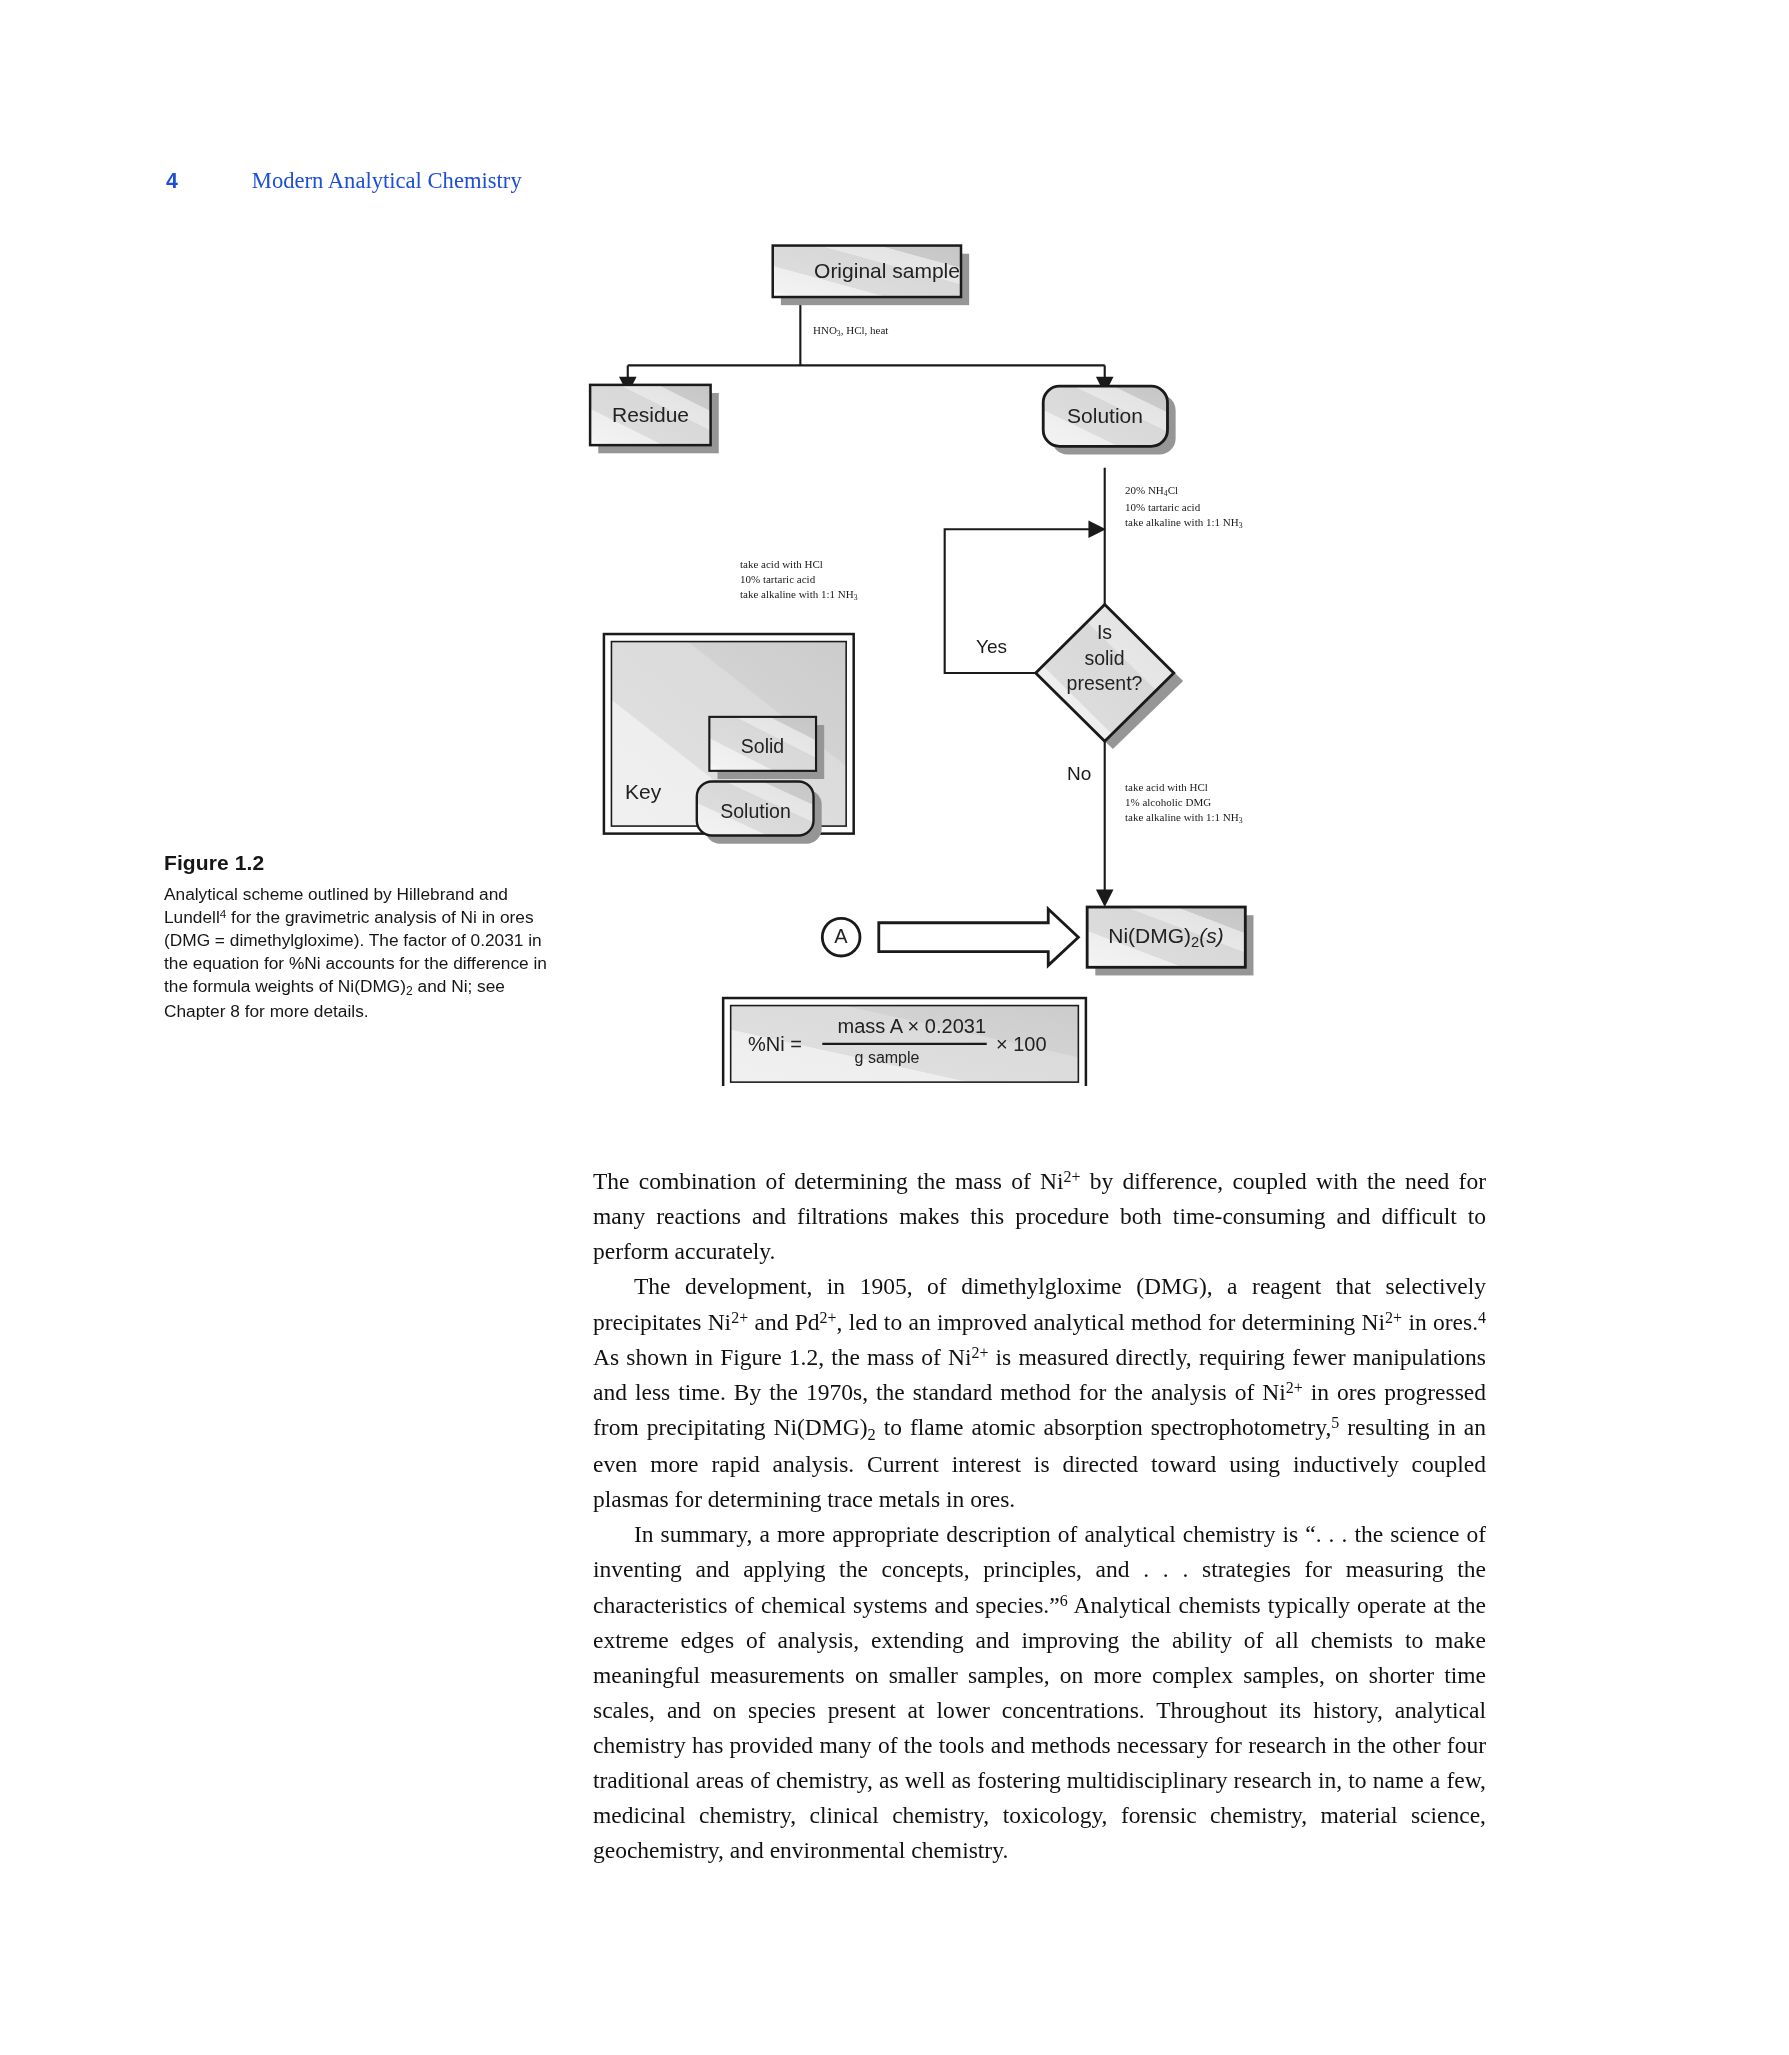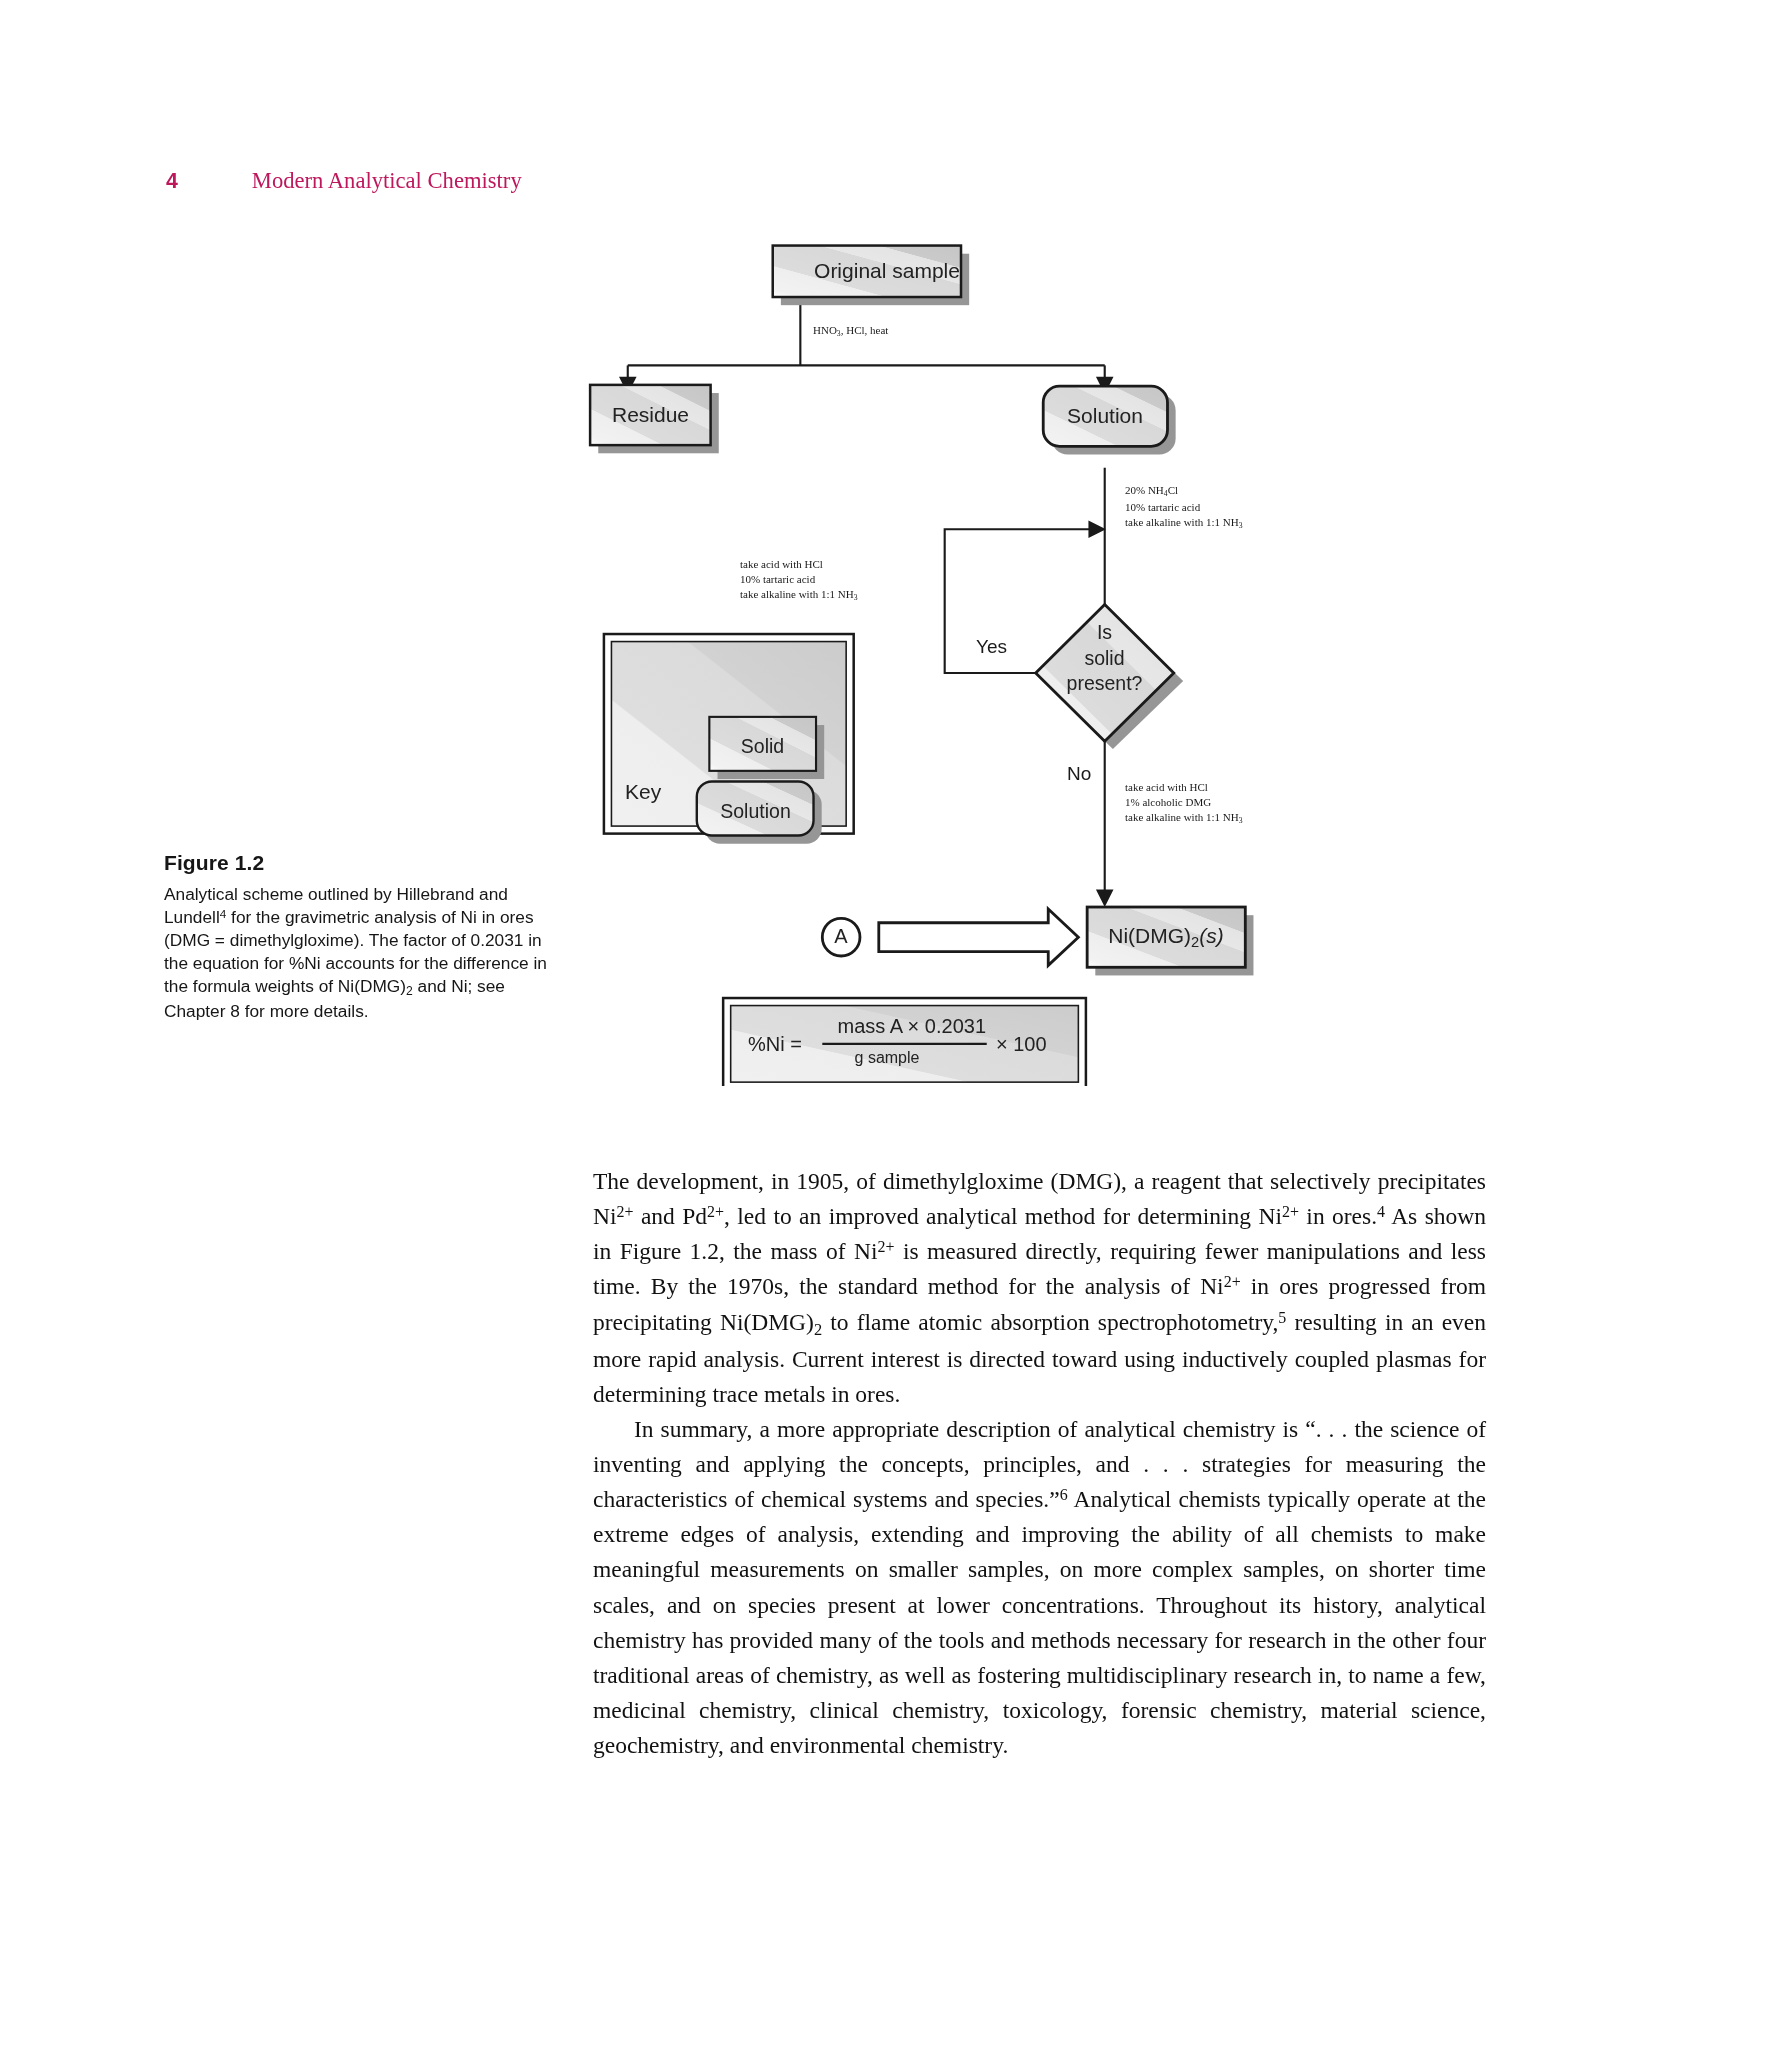--- a/index.html
+++ b/index.html
@@ -13,21 +13,21 @@
     overflow: hidden;
   }
 
   
   #page-header {
     position: absolute;
     left: 166px;
     top: 168px;
     font-family: "Liberation Serif", serif;
     font-size: 22.6px;
-    color: #be185d;
+    color: #1d4ed8;
     white-space: nowrap;
   }
   #page-header .folio {
     font-family: "Liberation Sans", sans-serif;
     font-weight: bold;
     font-size: 21.3px;
     margin-right: 74px;
   }
 
   
@@ -276,16 +276,17 @@
   <div class="cap-title">
     <span>Figure</span>
     <span class="num">1.2</span>
   </div>
   <div class="cap-body">
     <span>Analytical scheme outlined by Hillebrand and Lundell</span><sup>4</sup><span> for the gravimetric analysis of Ni in ores (DMG = dimethylgloxime). The factor of 0.2031 in the equation for %Ni accounts for the difference in the formula weights of Ni(DMG)</span><sub>2</sub><span> and Ni; see Chapter 8 for more details.</span>
   </div>
 </div>
 
 <div id="body-text">
+    <p><span>The combination of determining the mass of Ni</span><sup>2+</sup><span> by difference, coupled with the need for many reactions and filtrations makes this procedure both time-consuming and difficult to perform accurately.</span></p>
     <p><span>The development, in 1905, of dimethylgloxime (DMG), a reagent that selectively precipitates Ni</span><sup>2+</sup><span> and Pd</span><sup>2+</sup><span>, led to an improved analytical method for determining Ni</span><sup>2+</sup><span> in ores.</span><sup>4</sup><span> As shown in Figure 1.2, the mass of Ni</span><sup>2+</sup><span> is measured directly, requiring fewer manipulations and less time. By the 1970s, the standard method for the analysis of Ni</span><sup>2+</sup><span> in ores progressed from precipitating Ni(DMG)</span><sub>2</sub><span> to flame atomic absorption spectrophotometry,</span><sup>5</sup><span> resulting in an even more rapid analysis. Current interest is directed toward using inductively coupled plasmas for determining trace metals in ores.</span></p>
     <p><span>In summary, a more appropriate description of analytical chemistry is “. . . the science of inventing and applying the concepts, principles, and . . . strategies for measuring the characteristics of chemical systems and species.”</span><sup>6</sup><span> Analytical chemists typically operate at the extreme edges of analysis, extending and improving the ability of all chemists to make meaningful measurements on smaller samples, on more complex samples, on shorter time scales, and on species present at lower concentrations. Throughout its history, analytical chemistry has provided many of the tools and methods necessary for research in the other four traditional areas of chemistry, as well as fostering multidisciplinary research in, to name a few, medicinal chemistry, clinical chemistry, toxicology, forensic chemistry, material science, geochemistry, and environmental chemistry.</span></p>
   </div>
 
 
 </body></html>

